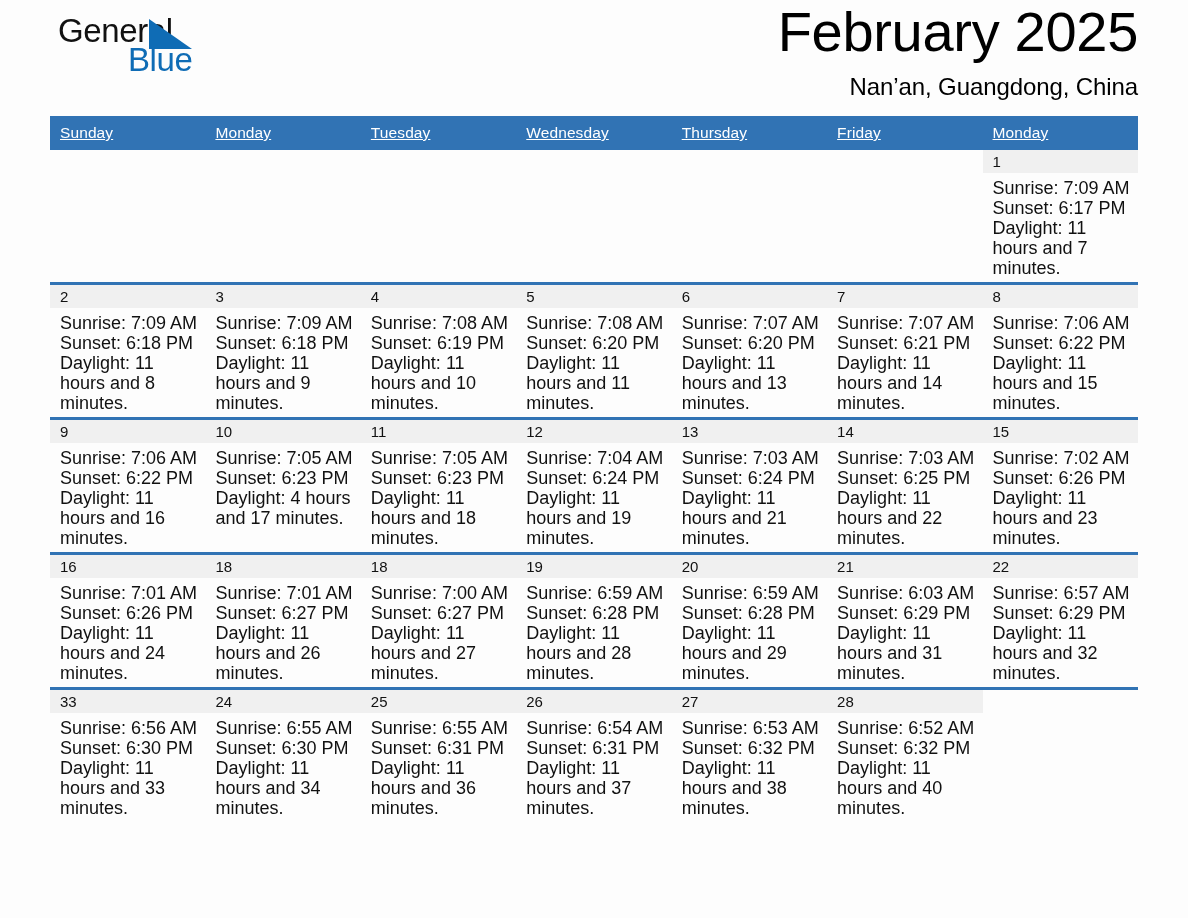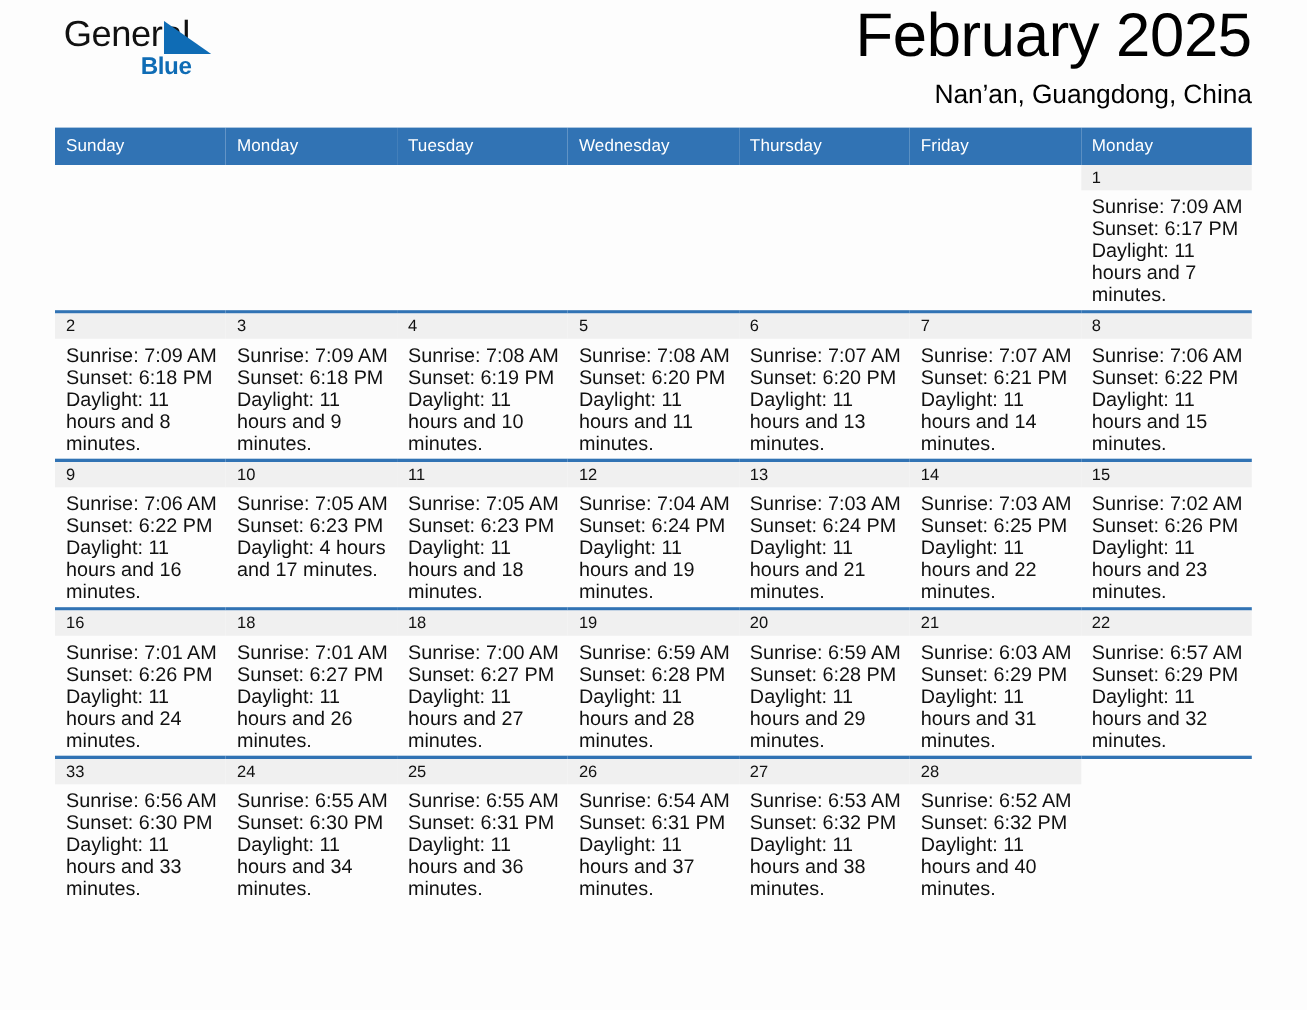--- a/index.html
+++ b/index.html
@@ -46,26 +46,25 @@
     font-size: 33px;
     line-height: 38px;
     letter-spacing: -0.4px;
     color: #111;
     white-space: nowrap;
   }
   .logo-blue {
     position: absolute;
     left: 78px;
     top: 29px;
-    font-size: 22px;
+    font-size: 33px;
     line-height: 38px;
     letter-spacing: -0.4px;
     color: #0f6cb5;
     white-space: nowrap;
-    font-weight: bold;
   }
   .logo-flag {
     position: absolute;
     left: 99px;
     top: 7px;
     width: 43px;
     height: 30px;
   }
 
   
@@ -101,20 +100,21 @@
   thead th {
     background: #3173b4;
     color: #ffffff;
     font-size: 15.5px;
     font-weight: normal;
     text-align: left;
     padding: 8px 0 8px 10px;
     height: 31px;
     vertical-align: middle;
     letter-spacing: 0.1px;
+    text-decoration: underline;
   }
 
   tbody tr { }
 
   tbody td {
     vertical-align: top;
     padding: 0;
     border-top: 3px solid #3173b4;
     background: #fdfdfd;
   }

